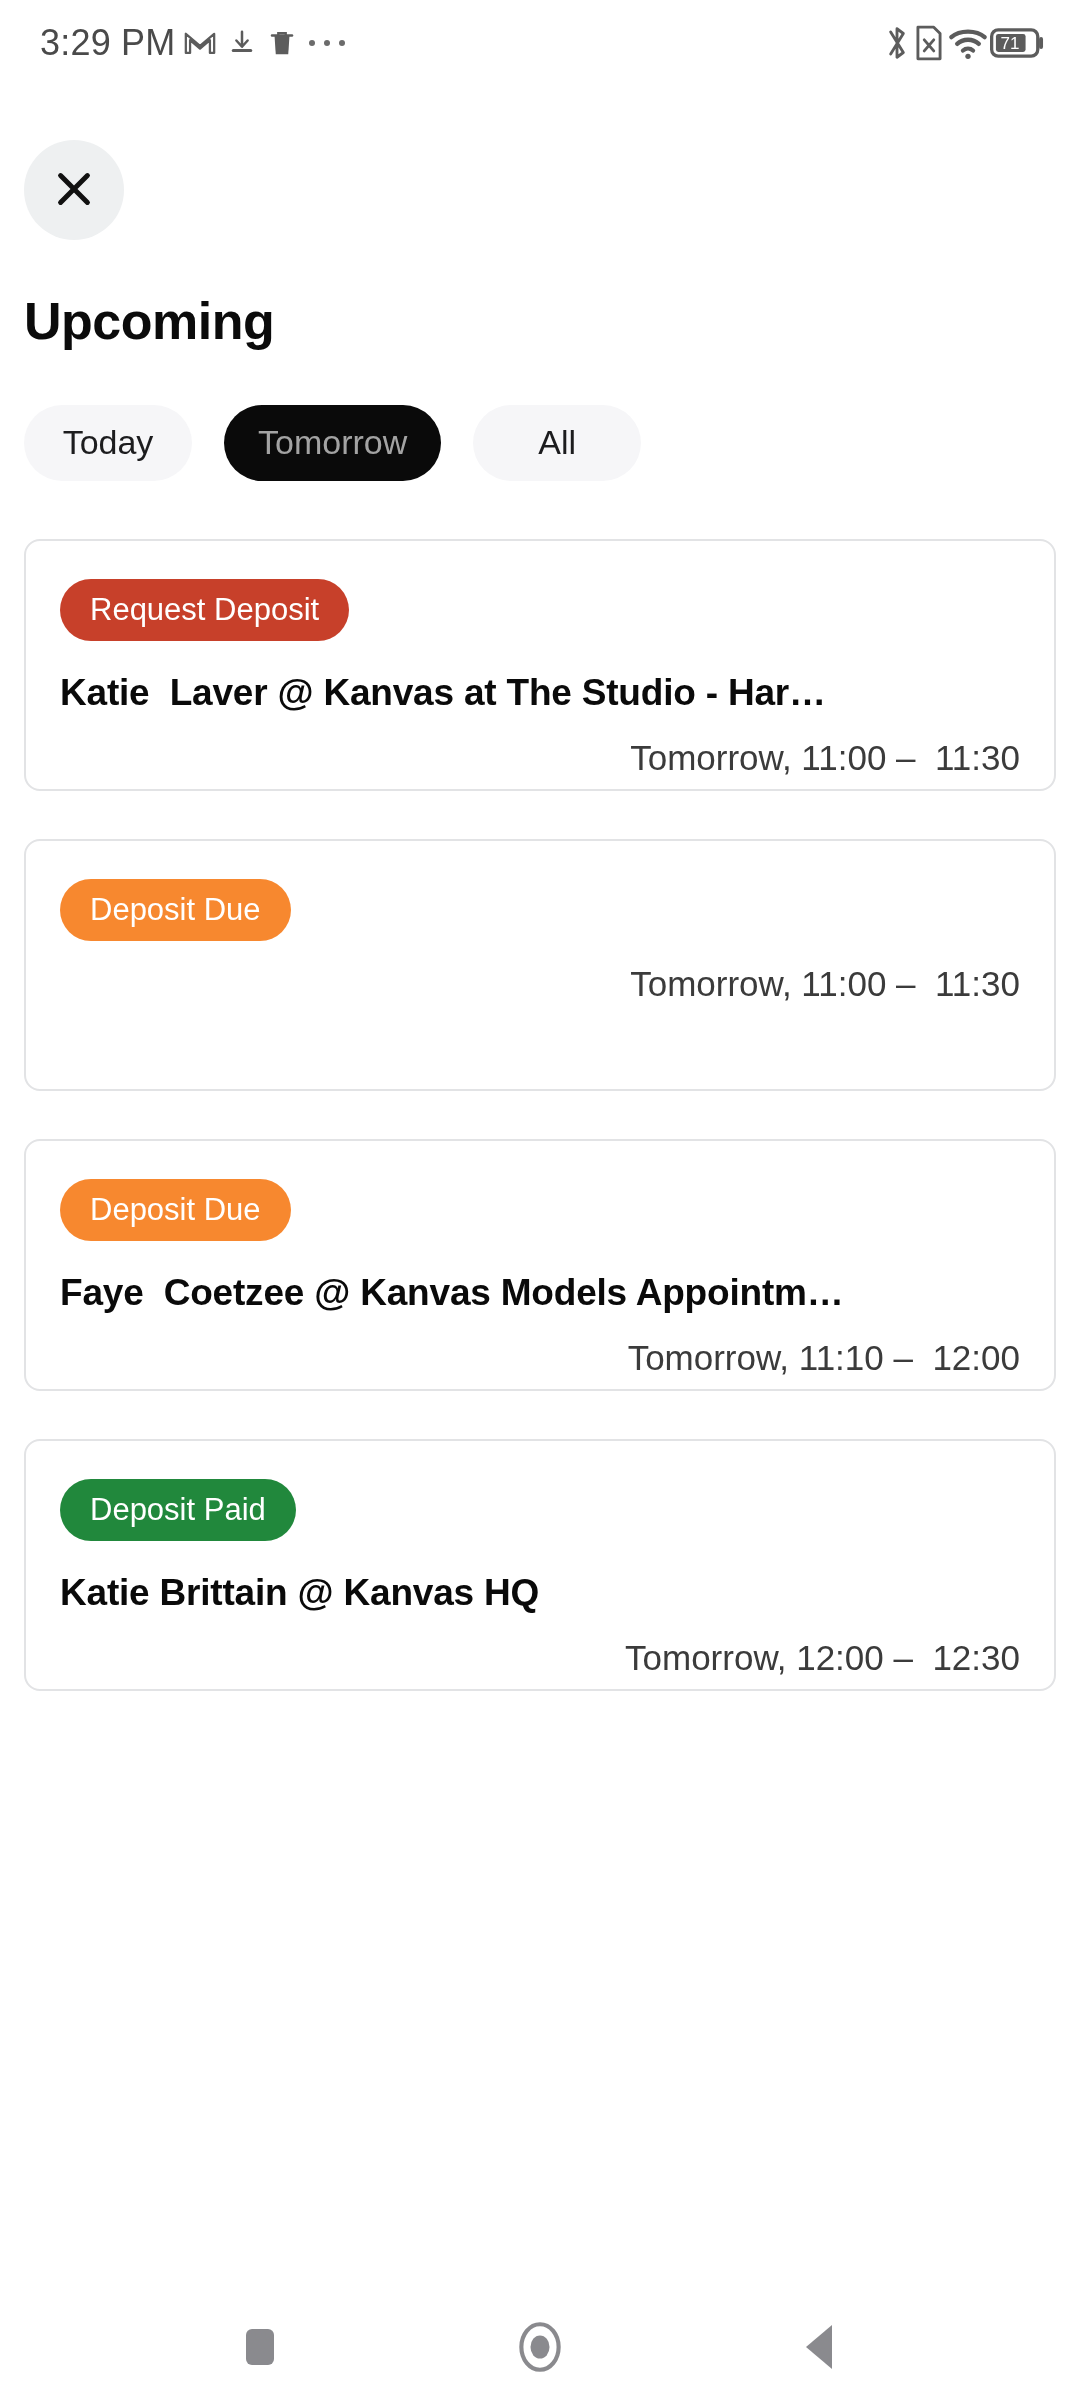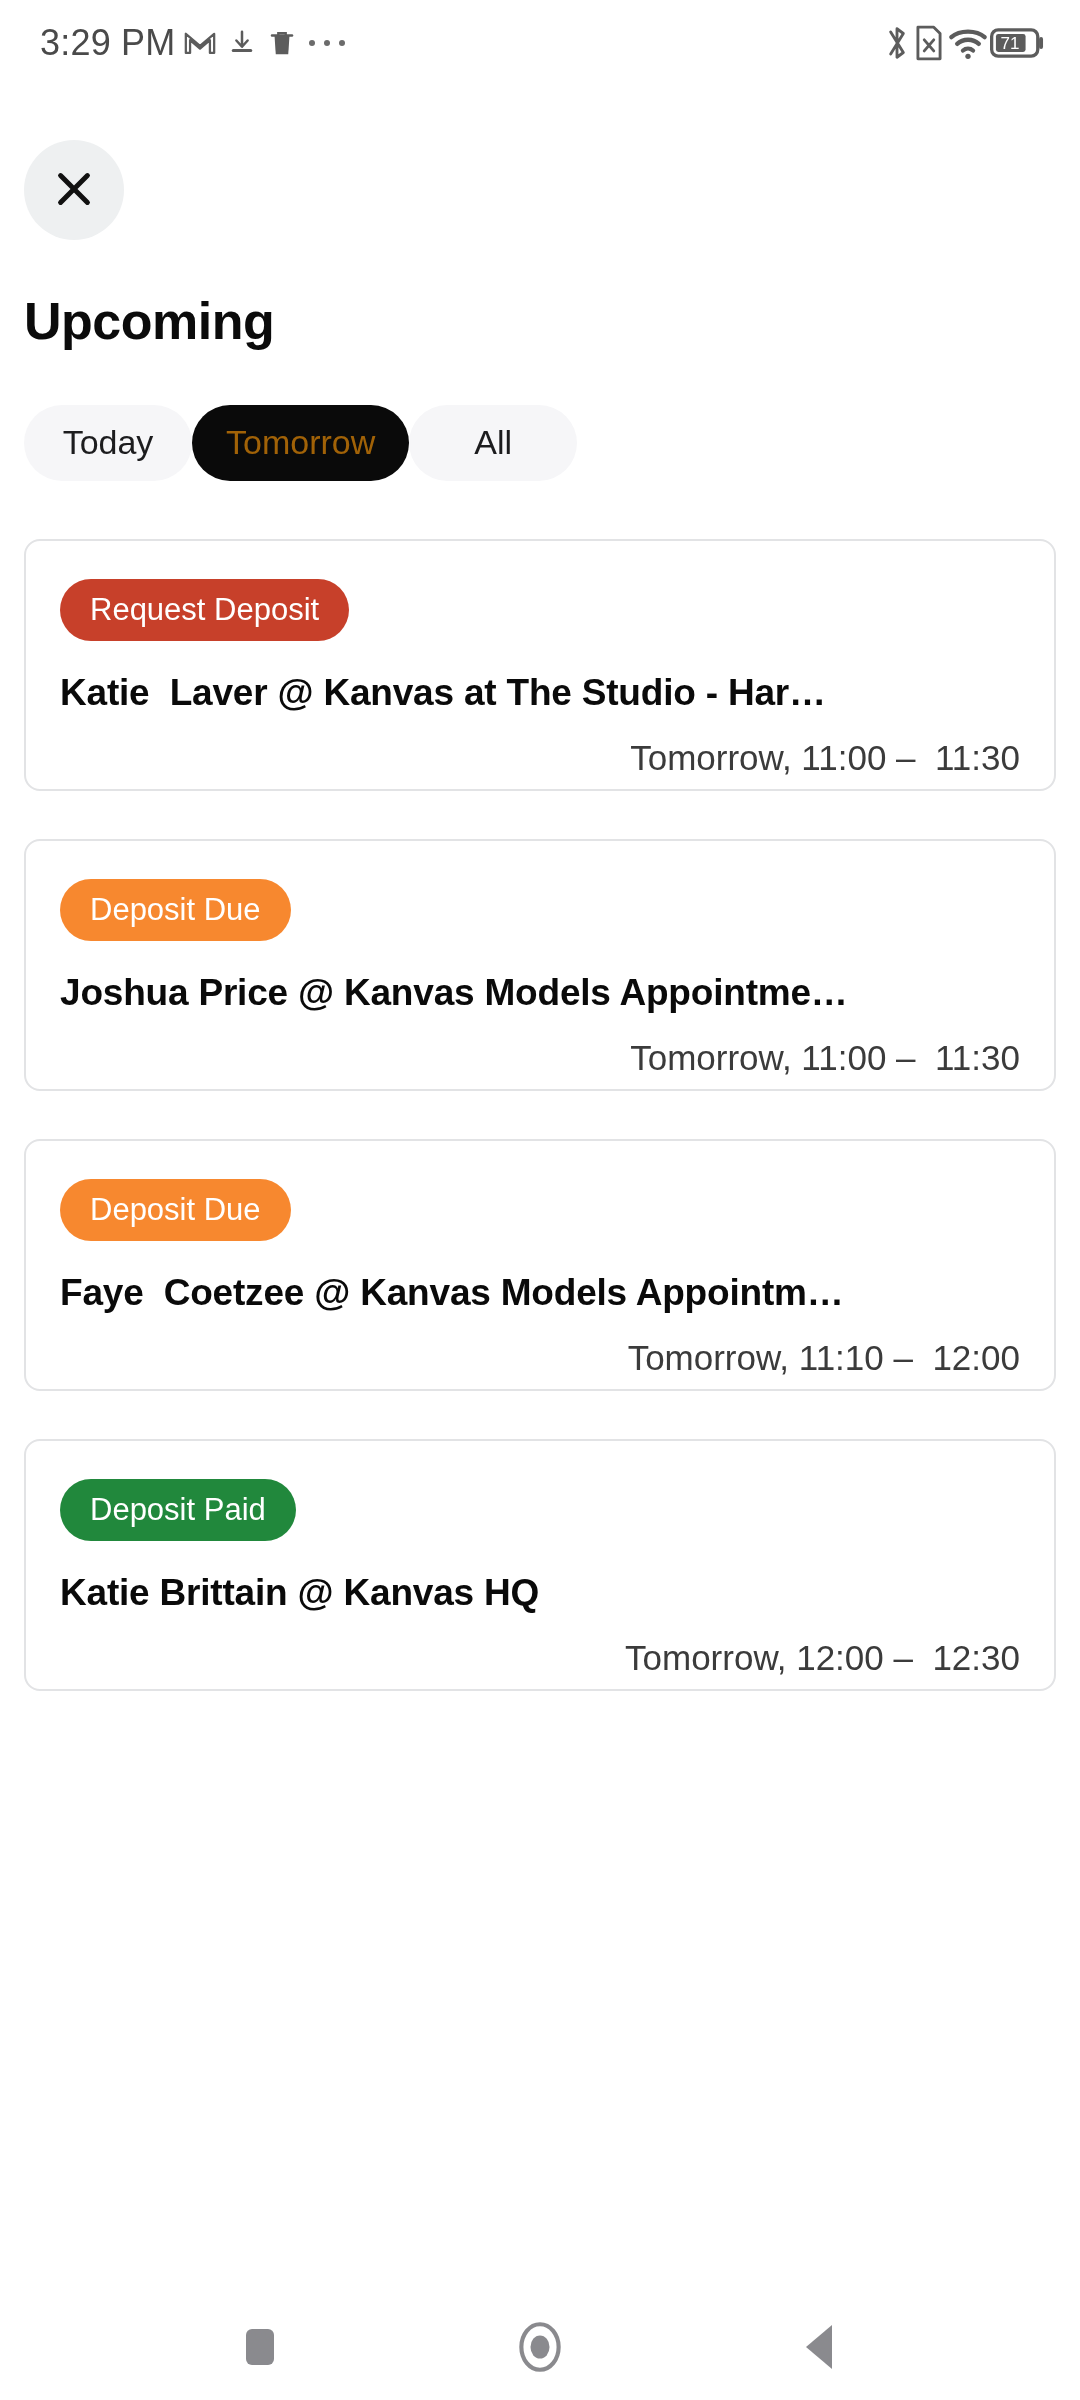--- a/index.html
+++ b/index.html
@@ -88,21 +88,21 @@
     font-size: 52px;
     font-weight: 700;
     color: #0b0b0b;
     letter-spacing: -0.5px;
     line-height: 1.05;
   }
 
   
   .tabs {
     display: flex;
-    gap: 0;
+    gap: 32px;
     margin: 56px 0 0 24px;
     padding-right: 24px;
   }
   .tab {
     height: 76px;
     min-width: 168px;
     padding: 0 34px;
     border-radius: 38px;
     border: none;
     background: #f6f6f8;
@@ -111,21 +111,21 @@
     font-size: 34px;
     font-weight: 400;
     display: flex;
     align-items: center;
     justify-content: center;
     cursor: pointer;
     white-space: nowrap;
   }
   .tab.is-active {
     background: #0a0a0a;
-    color: #a16207;
+    color: #a3a3a3;
   }
   .tab.wide { min-width: 208px; }
   .tab.narrow { min-width: 168px; }
 
   
   .list {
     flex: 1 1 auto;
     margin-top: 58px;
     padding: 0 24px;
     overflow: hidden;
@@ -288,21 +288,20 @@
   <div class="list">
 
     <div class="card">
       <span class="badge" style="background:#c7402a">Request Deposit</span>
       <div class="card-title">Katie  Laver @ Kanvas at The Studio - Har…</div>
       <div class="card-time">Tomorrow, 11:00 –  11:30</div>
     </div>
 
     <div class="card">
       <span class="badge" style="background:#f7882f">Deposit Due</span>
-      <div class="card-title">Joshua Price @ Kanvas Models Appointme…</div>
       <div class="card-time">Tomorrow, 11:00 –  11:30</div>
     </div>
 
     <div class="card">
       <span class="badge" style="background:#f7882f">Deposit Due</span>
       <div class="card-title">Faye  Coetzee @ Kanvas Models Appointm…</div>
       <div class="card-time">Tomorrow, 11:10 –  12:00</div>
     </div>
 
     <div class="card">

